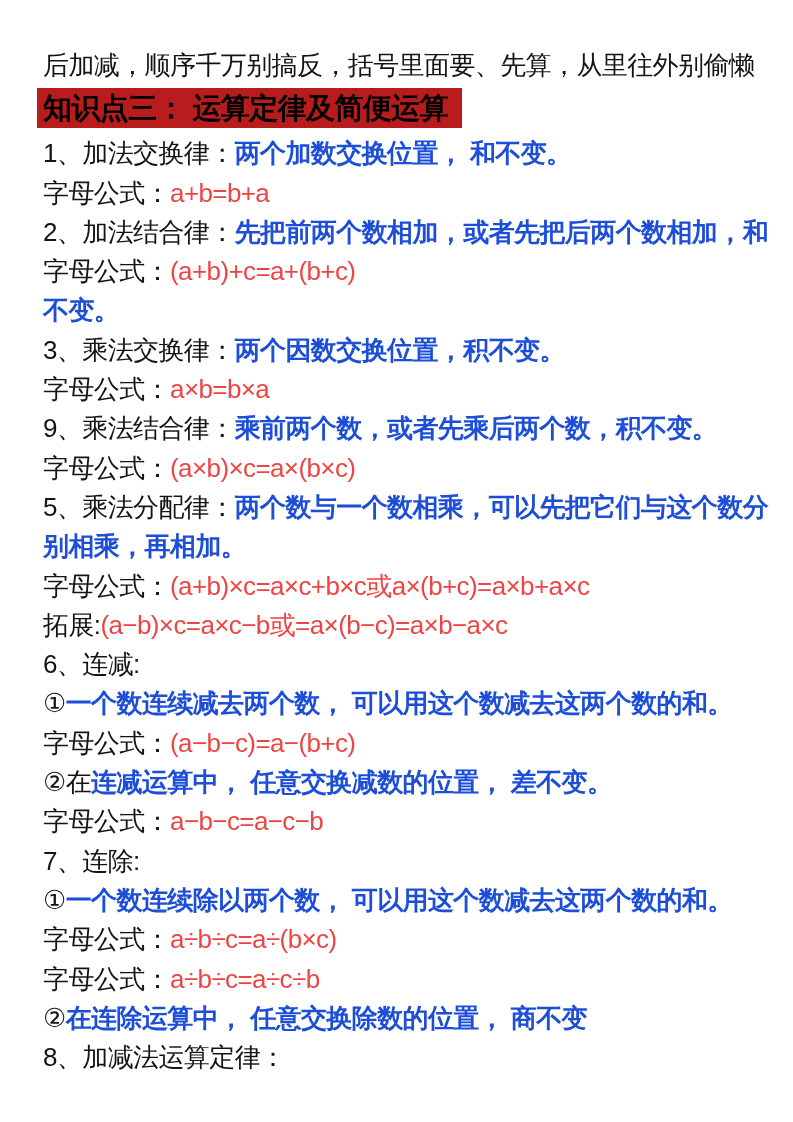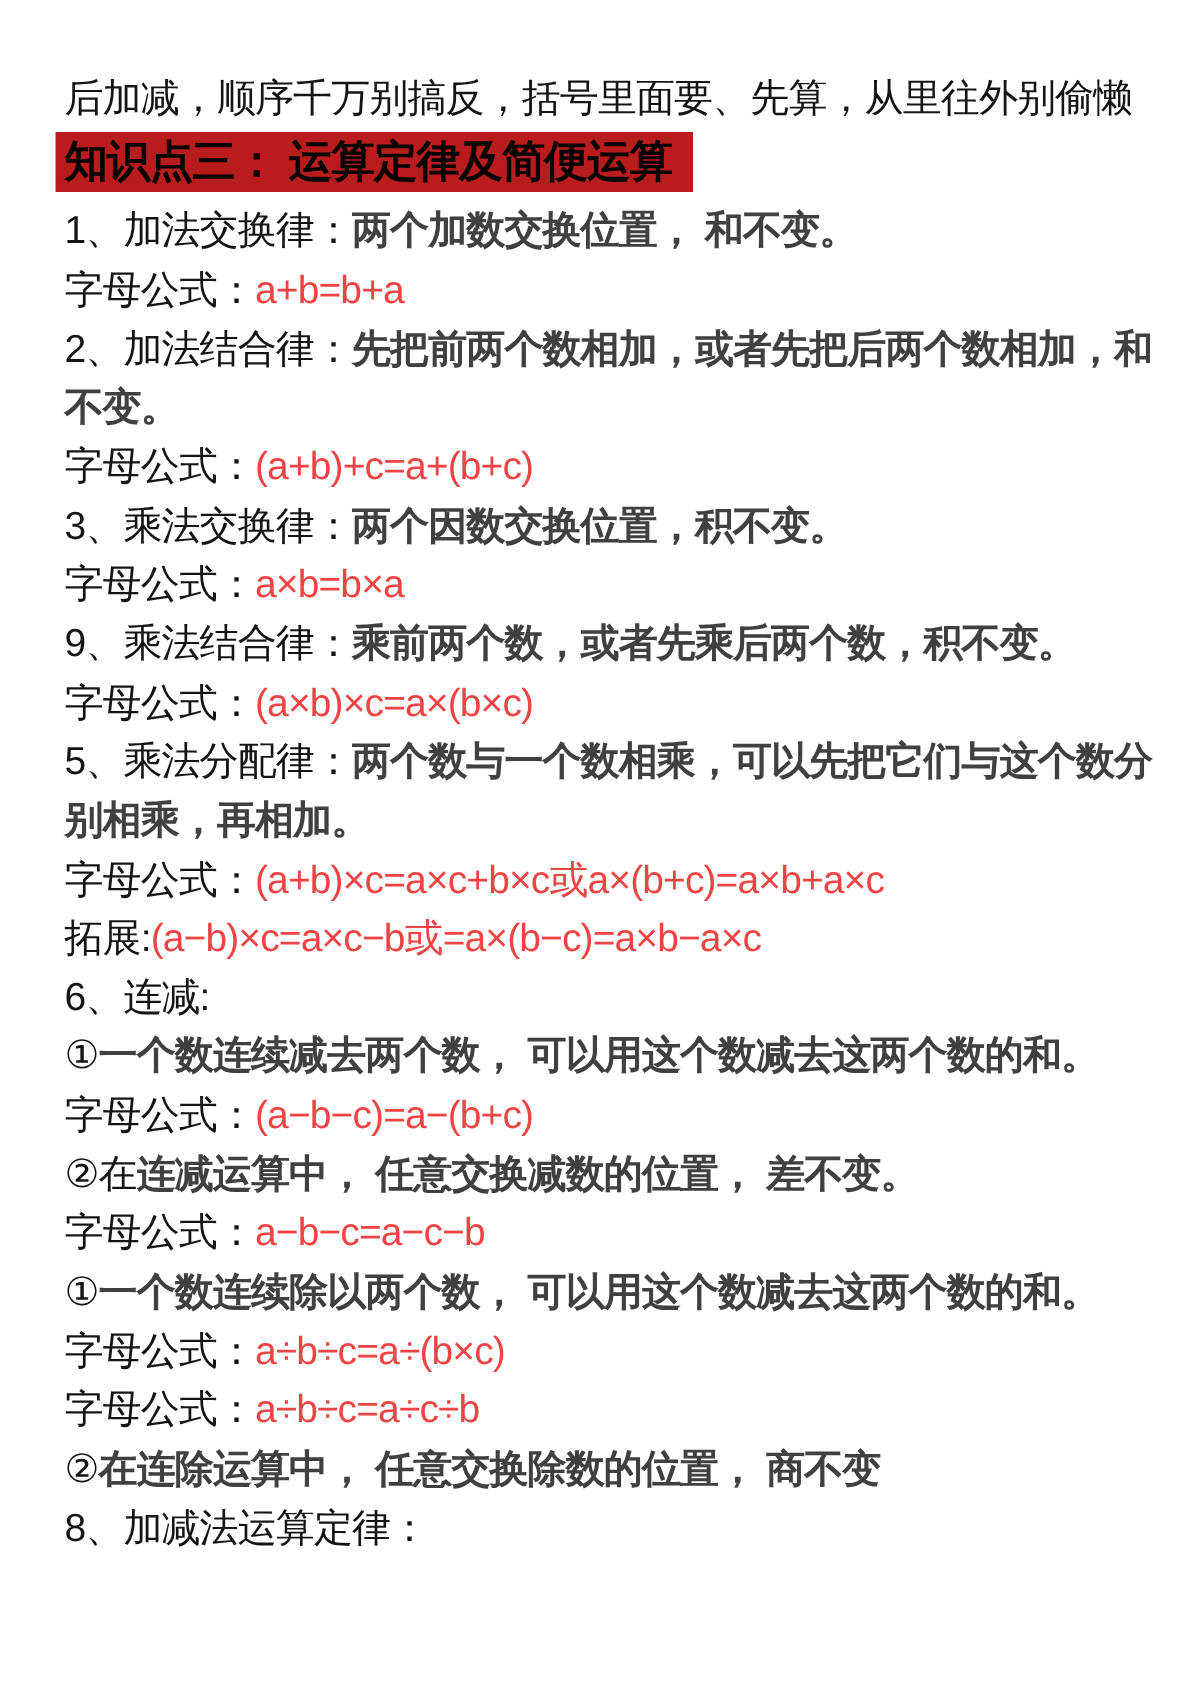--- a/index.html
+++ b/index.html
@@ -28,21 +28,21 @@
   .line.title-line {
     height: 47px;
     line-height: 47px;
     margin-bottom: 2px;
   }
   .seg-black {
     color: #141414;
     font-weight: 400;
   }
   .seg-red {
-    color: #404040;
+    color: #1d4ed8;
     font-weight: 700;
   }
   .seg-green {
     color: #ef4444;
     font-weight: 400;
   }
   .seg-title {
     background: #b91c1c;
     color: #000000;
     font-weight: 700;
@@ -54,34 +54,35 @@
 </head>
 <body>
 
 <div class="page">
   <div id="doc">
       <div class="line"><span class="seg-black">后加减，顺序千万别搞反，括号里面要、先算，从里往外别偷懒</span></div>
       <div class="line title-line"><span class="seg-title">知识点三： 运算定律及简便运算</span></div>
       <div class="line"><span class="seg-black">1、加法交换律：</span><span class="seg-red">两个加数交换位置， 和不变。</span></div>
       <div class="line"><span class="seg-black">字母公式：</span><span class="seg-green">a+b=b+a</span></div>
       <div class="line"><span class="seg-black">2、加法结合律：</span><span class="seg-red">先把前两个数相加，或者先把后两个数相加，和</span></div>
+      <div class="line"><span class="seg-black">字母公式：</span><span class="seg-green">(a+b)+c=a+(b+c)</span></div>
       <div class="line"><span class="seg-red">不变。</span></div>
-      <div class="line"><span class="seg-black">字母公式：</span><span class="seg-green">(a+b)+c=a+(b+c)</span></div>
       <div class="line"><span class="seg-black">3、乘法交换律：</span><span class="seg-red">两个因数交换位置，积不变。</span></div>
       <div class="line"><span class="seg-black">字母公式：</span><span class="seg-green">a×b=b×a</span></div>
       <div class="line"><span class="seg-black">9、乘法结合律：</span><span class="seg-red">乘前两个数，或者先乘后两个数，积不变。</span></div>
       <div class="line"><span class="seg-black">字母公式：</span><span class="seg-green">(a×b)×c=a×(b×c)</span></div>
       <div class="line"><span class="seg-black">5、乘法分配律：</span><span class="seg-red">两个数与一个数相乘，可以先把它们与这个数分</span></div>
       <div class="line"><span class="seg-red">别相乘，再相加。</span></div>
       <div class="line"><span class="seg-black">字母公式：</span><span class="seg-green">(a+b)×c=a×c+b×c或a×(b+c)=a×b+a×c</span></div>
       <div class="line"><span class="seg-black">拓展:</span><span class="seg-green">(a−b)×c=a×c−b或=a×(b−c)=a×b−a×c</span></div>
       <div class="line"><span class="seg-black">6、连减:</span></div>
       <div class="line"><span class="seg-black">①</span><span class="seg-red">一个数连续减去两个数， 可以用这个数减去这两个数的和。</span></div>
       <div class="line"><span class="seg-black">字母公式：</span><span class="seg-green">(a−b−c)=a−(b+c)</span></div>
       <div class="line"><span class="seg-black">②在</span><span class="seg-red">连减运算中， 任意交换减数的位置， 差不变。</span></div>
       <div class="line"><span class="seg-black">字母公式：</span><span class="seg-green">a−b−c=a−c−b</span></div>
+      <div class="line"><span class="seg-black">7、连除:</span></div>
       <div class="line"><span class="seg-black">①</span><span class="seg-red">一个数连续除以两个数， 可以用这个数减去这两个数的和。</span></div>
       <div class="line"><span class="seg-black">字母公式：</span><span class="seg-green">a÷b÷c=a÷(b×c)</span></div>
       <div class="line"><span class="seg-black">字母公式：</span><span class="seg-green">a÷b÷c=a÷c÷b</span></div>
       <div class="line"><span class="seg-black">②</span><span class="seg-red">在连除运算中， 任意交换除数的位置， 商不变</span></div>
       <div class="line"><span class="seg-black">8、加减法运算定律：</span></div>
     </div>
 </div>
 
 </body></html>

